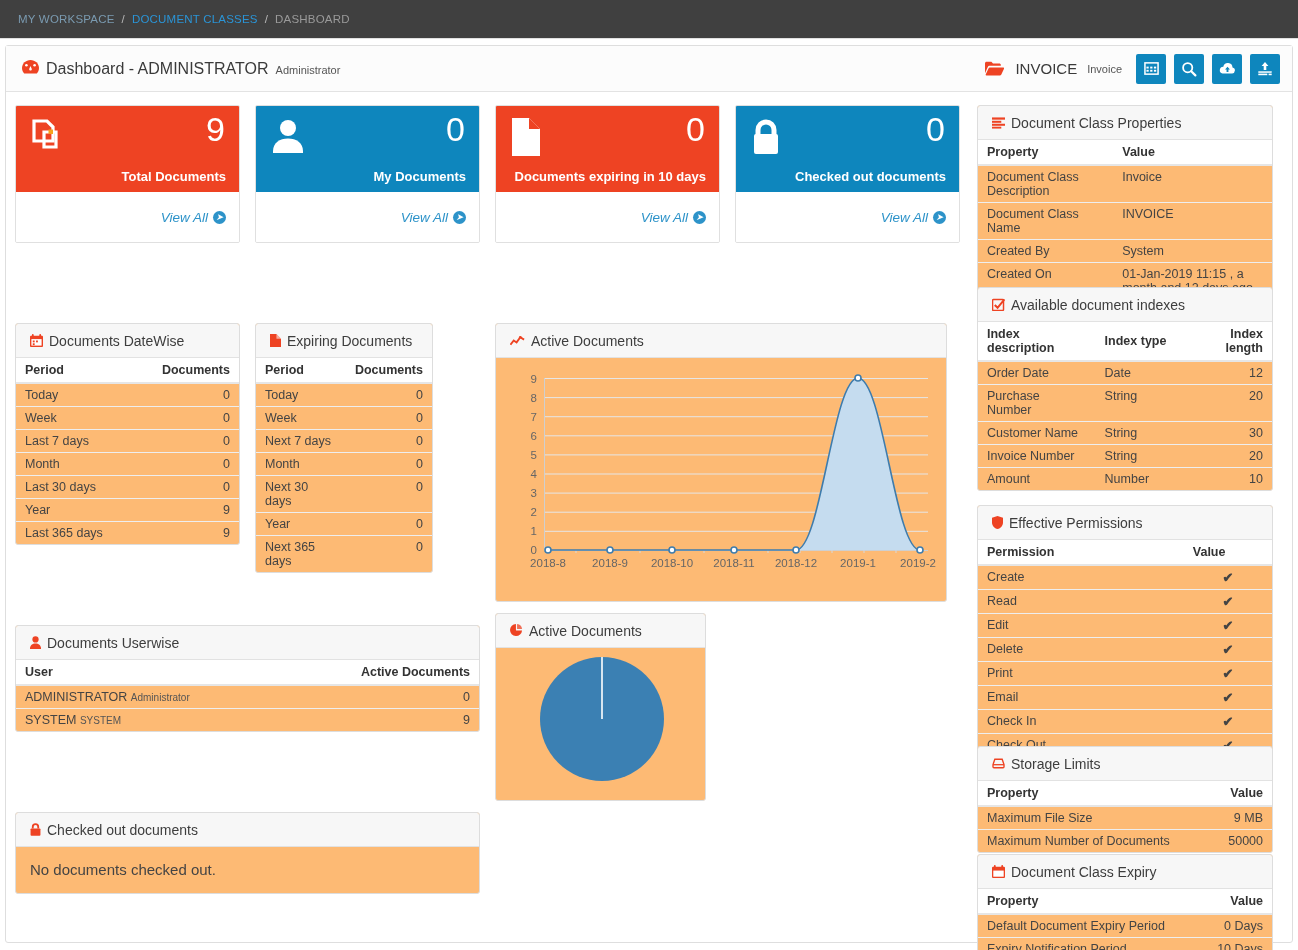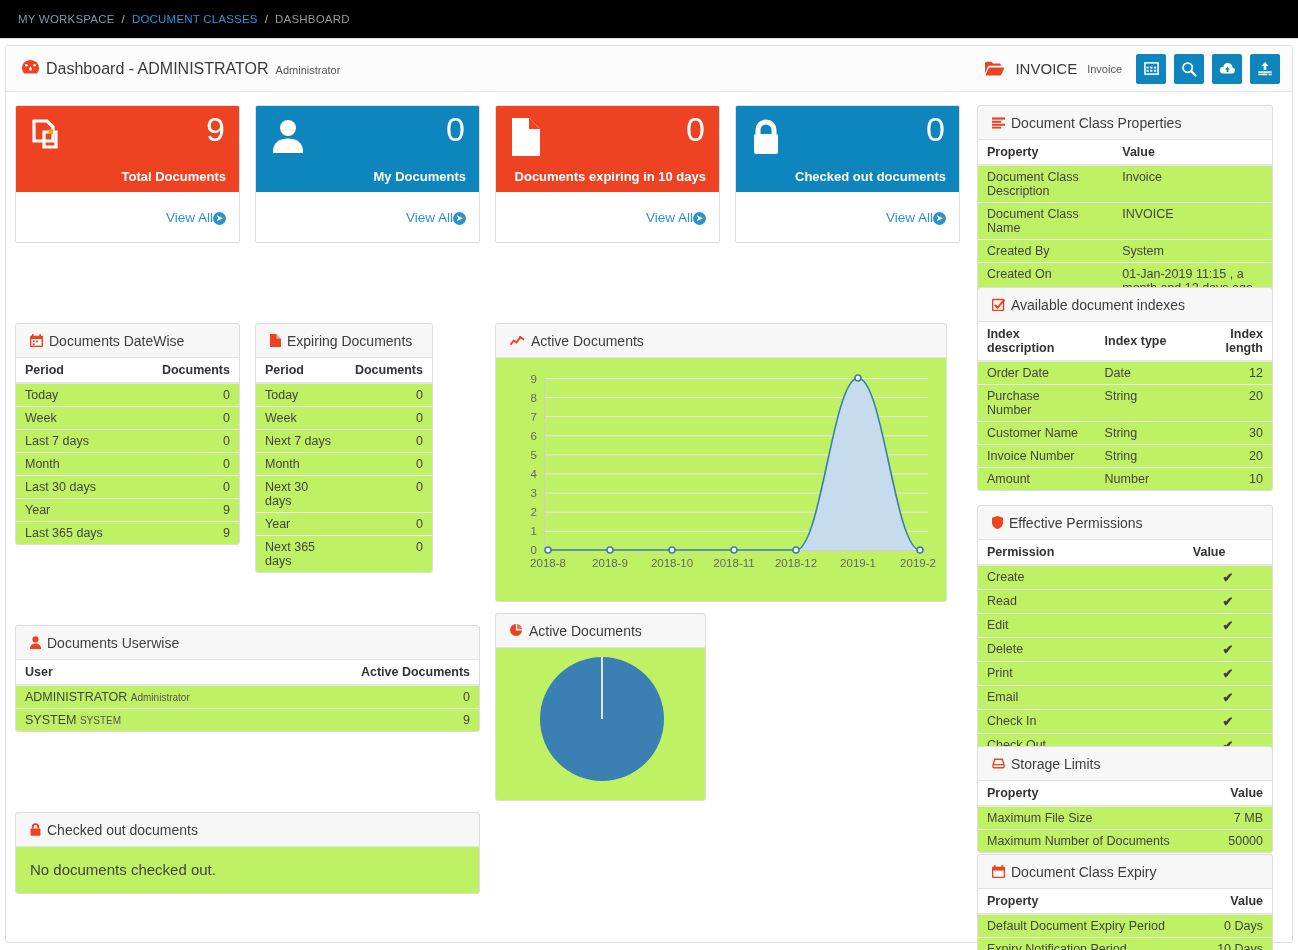--- a/index.html
+++ b/index.html
@@ -9,21 +9,21 @@
     background: #ffffff;
     font-family: "Liberation Sans", sans-serif;
     font-size: 13px;
     color: #333333;
     overflow: hidden;
   }
 
   
   #breadcrumb-bar {
     height: 39px;
-    background: #000000;
+    background: #404040;
     border-bottom: 1px solid #e0e0e0;
     display: flex;
     align-items: center;
     padding: 0 0 0 18px;
     font-size: 11.5px;
     letter-spacing: .2px;
   }
   #breadcrumb-bar .crumb { color: #7a9ab0; }
   #breadcrumb-bar .crumb.link { color: #2a94d6; }
   #breadcrumb-bar .crumb.current { color: #9a9a9a; }
@@ -102,32 +102,32 @@
     white-space: nowrap;
   }
   .kpi .foot {
     height: 50px;
     display: flex; align-items: center; justify-content: flex-end;
     padding-right: 13px;
     background: #fff;
   }
   .kpi .foot a {
     color: #2d93c9; font-size: 13.5px; text-decoration: none;
-    display: flex; align-items: flex-end; 
+    display: flex; align-items: center; gap: 5px; font-style: italic;
   }
   .arrow-circ {
     display: inline-block; width: 13px; height: 13px;
     border-radius: 50%; background: #2d93c9; color: #fff;
     font-size: 9px; line-height: 13px; text-align: center;
   }
 
   
   .card {
     position: absolute;
-    background: #bef264;
+    background: #fdba74;
     border: 1px solid #dddddd;
     border-radius: 3px;
     overflow: hidden;
   }
   .card-head {
     background: #f7f7f7;
     border-bottom: 1px solid #e2e2e2;
     padding: 8px 10px 8px 14px;
     font-size: 14px;
     color: #3d3d3d;
@@ -736,21 +736,21 @@
         <table class="t">
           <thead>
               <tr>
             <th style="width:72%">Property</th>
             <th class="num">Value</th>
           </tr>
             </thead>
           <tbody>
             <tr>
                 <td>Maximum File Size</td>
-                <td class="num">7 MB</td>
+                <td class="num">9 MB</td>
               </tr>
             <tr>
                 <td>Maximum Number of Documents</td>
                 <td class="num">50000</td>
               </tr>
           </tbody>
         </table>
       </div>
     </div>
 

